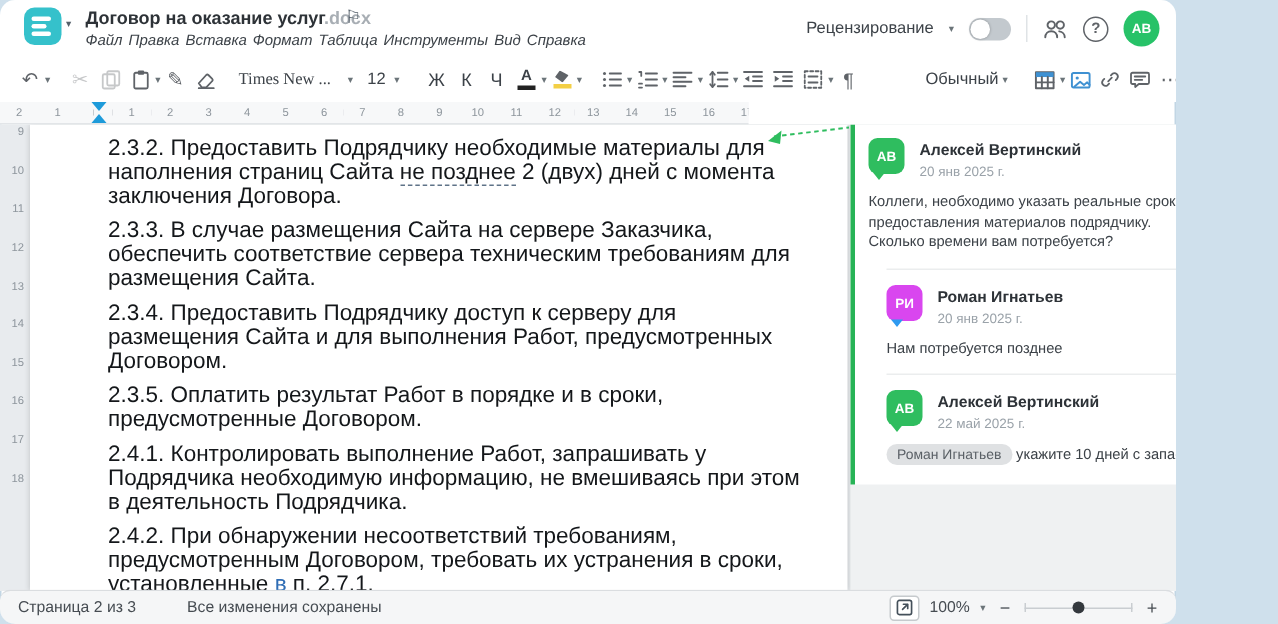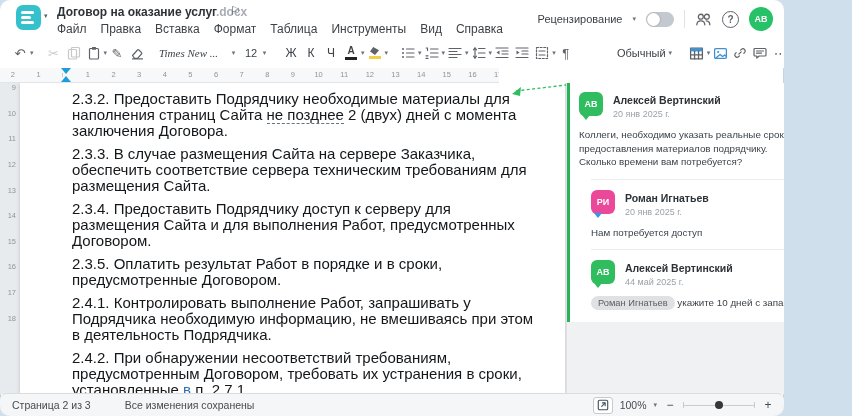--- a/index.html
+++ b/index.html
@@ -8,21 +8,21 @@
 
   
   .titlebar{position:absolute;top:0;left:0;right:0;height:38px;background:#fff;}
   .logo{position:absolute;left:16px;top:5px;width:25px;height:25px;border-radius:7px;background:#35c1cb;display:flex;flex-direction:column;justify-content:center;gap:2.5px;padding-left:5px;box-sizing:border-box;}
   .logo i{display:block;height:2.5px;border-radius:2px;background:#fff;}
   .logo i:nth-child(1){width:13px}.logo i:nth-child(2){width:10px}.logo i:nth-child(3){width:13px}
   .logo-caret{position:absolute;left:44px;top:12px;font-size:7px;color:#55606a;}
   .doc-title{position:absolute;left:57px;top:5px;font-size:12px;color:#2d3237;font-weight:bold;white-space:nowrap;}
   .doc-title .ext{color:#a8aeb4;font-weight:bold;}
   .flag{position:absolute;left:230px;top:4px;font-size:12px;color:#55606a;}
-  .menubar{position:absolute;left:57px;top:22px;display:flex;gap:14px;font-size:12px;color:#3c4248;}
+  .menubar{position:absolute;left:57px;top:22px;display:flex;gap:4px;font-size:10px;color:#3c4248;font-style:italic;}
   .menubar span{cursor:default;}
   .header-right{position:absolute;right:11px;top:7px;display:flex;align-items:center;gap:10px;}
   .review-label{font-size:11px;color:#3c4248;}
   .small-caret{font-size:7px;color:#6b7479;}
   .toggle{width:28px;height:15px;border-radius:8px;background:#c3c9ce;position:relative;}
   .toggle .knob{position:absolute;left:1px;top:1px;width:13px;height:13px;border-radius:50%;background:#fff;box-shadow:0 0 2px rgba(0,0,0,.3);}
   .vdiv{width:1px;height:18px;background:#dfe3e6;}
   .ic{display:inline-block;vertical-align:middle;}
   .ic svg{display:block;fill:none;stroke:#5f6368;stroke-width:1.2;stroke-linecap:round;stroke-linejoin:round;}
   .help-circle{width:15px;height:15px;border:1.4px solid #5f6368;border-radius:50%;display:flex;align-items:center;justify-content:center;font-size:10px;color:#5f6368;font-weight:bold;}
@@ -30,21 +30,21 @@
 
   
   .toolbar{position:absolute;top:38px;left:0;right:0;height:30px;background:#fff;display:flex;align-items:center;padding-left:10px;box-sizing:border-box;}
   .tb{min-width:20px;height:22px;display:flex;align-items:center;justify-content:center;border-radius:3px;color:#5f6368;font-size:13px;cursor:default;}
   .tb.glyph{font-size:13px;}
   .tb.disabled{opacity:.35;}
   .tcaret{width:9px;height:22px;display:flex;align-items:center;justify-content:center;font-size:7px;color:#6b7479;}
   .sep{width:1px;height:18px;background:#e3e6e9;margin:0 5px;}
   .combo{height:22px;display:flex;align-items:center;border-radius:3px;padding:0 2px;color:#3c4248;font-size:11px;}
   .combo .val{display:inline-block;overflow:hidden;white-space:nowrap;}
-  .font-combo .val{width:70px;font-family:"Liberation Serif",serif;font-style:italic;}
+  .font-combo .val{width:70px;font-family:"Liberation Serif",serif;}
   .size-combo .val{width:18px;text-align:center;}
   .style-combo .val{width:78px;text-align:right;}
   .tb-letter{font-size:12px;color:#3c4248;}
   .colbtn{display:flex;flex-direction:column;align-items:center;justify-content:center;gap:1px;}
   .colbtn .bar{width:12px;height:3px;}
   .colbtn .letter{font-size:10px;font-weight:bold;color:#3c4248;line-height:10px;}
   .hl-pen{width:9px;height:8px;background:#5f6368;clip-path:polygon(35% 0,100% 40%,55% 100%,0 55%);}
 
   
   .hruler{position:absolute;top:68px;left:0;right:285px;height:14px;background:#f7f8f9;border-bottom:1px solid #e2e5e8;overflow:hidden;}
@@ -73,21 +73,21 @@
   .connector{position:absolute;left:0;top:0;pointer-events:none;}
 
   
   .comments{position:absolute;left:567px;top:0;width:245px;height:100%;background:#eff1f2;}
   .thread{background:#fff;border-left:3px solid #27b356;padding:9px 8px 12px 9px;box-sizing:border-box;}
   .comment{position:relative;}
   .comment.reply{margin-left:12px;}
   .c-head{display:flex;gap:10px;align-items:flex-start;}
   .c-avatar{width:24px;height:24px;border-radius:6px;position:relative;color:#fff;font-weight:bold;font-size:9px;display:flex;align-items:center;justify-content:center;flex:0 0 24px;}
   .c-avatar.green{background:#2fbd5f;}
-  .c-avatar.blue{background:#ec4899;}
+  .c-avatar.blue{background:#d946ef;}
   .c-avatar::after{content:'';position:absolute;left:3px;bottom:-4px;border:4px solid transparent;border-bottom:none;}
   .c-avatar.green::after{border-top:5px solid #2fbd5f;}
   .c-avatar.blue::after{border-top:5px solid #2e9af0;}
   .c-name{font-size:10.5px;font-weight:bold;color:#2d3237;padding-top:2px;}
   .c-date{font-size:9px;color:#9aa2a9;margin-top:3px;}
   .c-body{margin-top:9px;font-size:9.8px;line-height:13.5px;color:#3c4248;}
   .c-div{height:1px;background:#ebedee;margin:10px 0 10px 12px;}
   .mention-pill{display:inline-block;background:#dfe1e3;color:#5a6066;border-radius:8px;padding:1px 7px;font-size:9.3px;line-height:12px;}
 
   
@@ -424,31 +424,31 @@
         <div class="c-div"></div>
 
         <div class="comment reply">
           <div class="c-head">
             <span class="c-avatar blue">РИ</span>
             <span>
                   <span class="c-name" style="display:block;">Роман Игнатьев</span>
                   <span class="c-date" style="display:block;">20 янв 2025 г.</span>
                 </span>
           </div>
-          <div class="c-body">Нам потребуется доступ</div>
+          <div class="c-body">Нам потребуется позднее</div>
         </div>
 
         <div class="c-div"></div>
 
         <div class="comment reply">
           <div class="c-head">
             <span class="c-avatar green">АВ</span>
             <span>
                   <span class="c-name" style="display:block;">Алексей Вертинский</span>
-                  <span class="c-date" style="display:block;">44 май 2025 г.</span>
+                  <span class="c-date" style="display:block;">22 май 2025 г.</span>
                 </span>
           </div>
           <div class="c-body"><span class="mention-pill">Роман Игнатьев</span><span> укажите 10 дней с запасом</span></div>
         </div>
 
       </div>
     </div>
 
     <div class="vscroll">
           <div class="thumb"></div>

